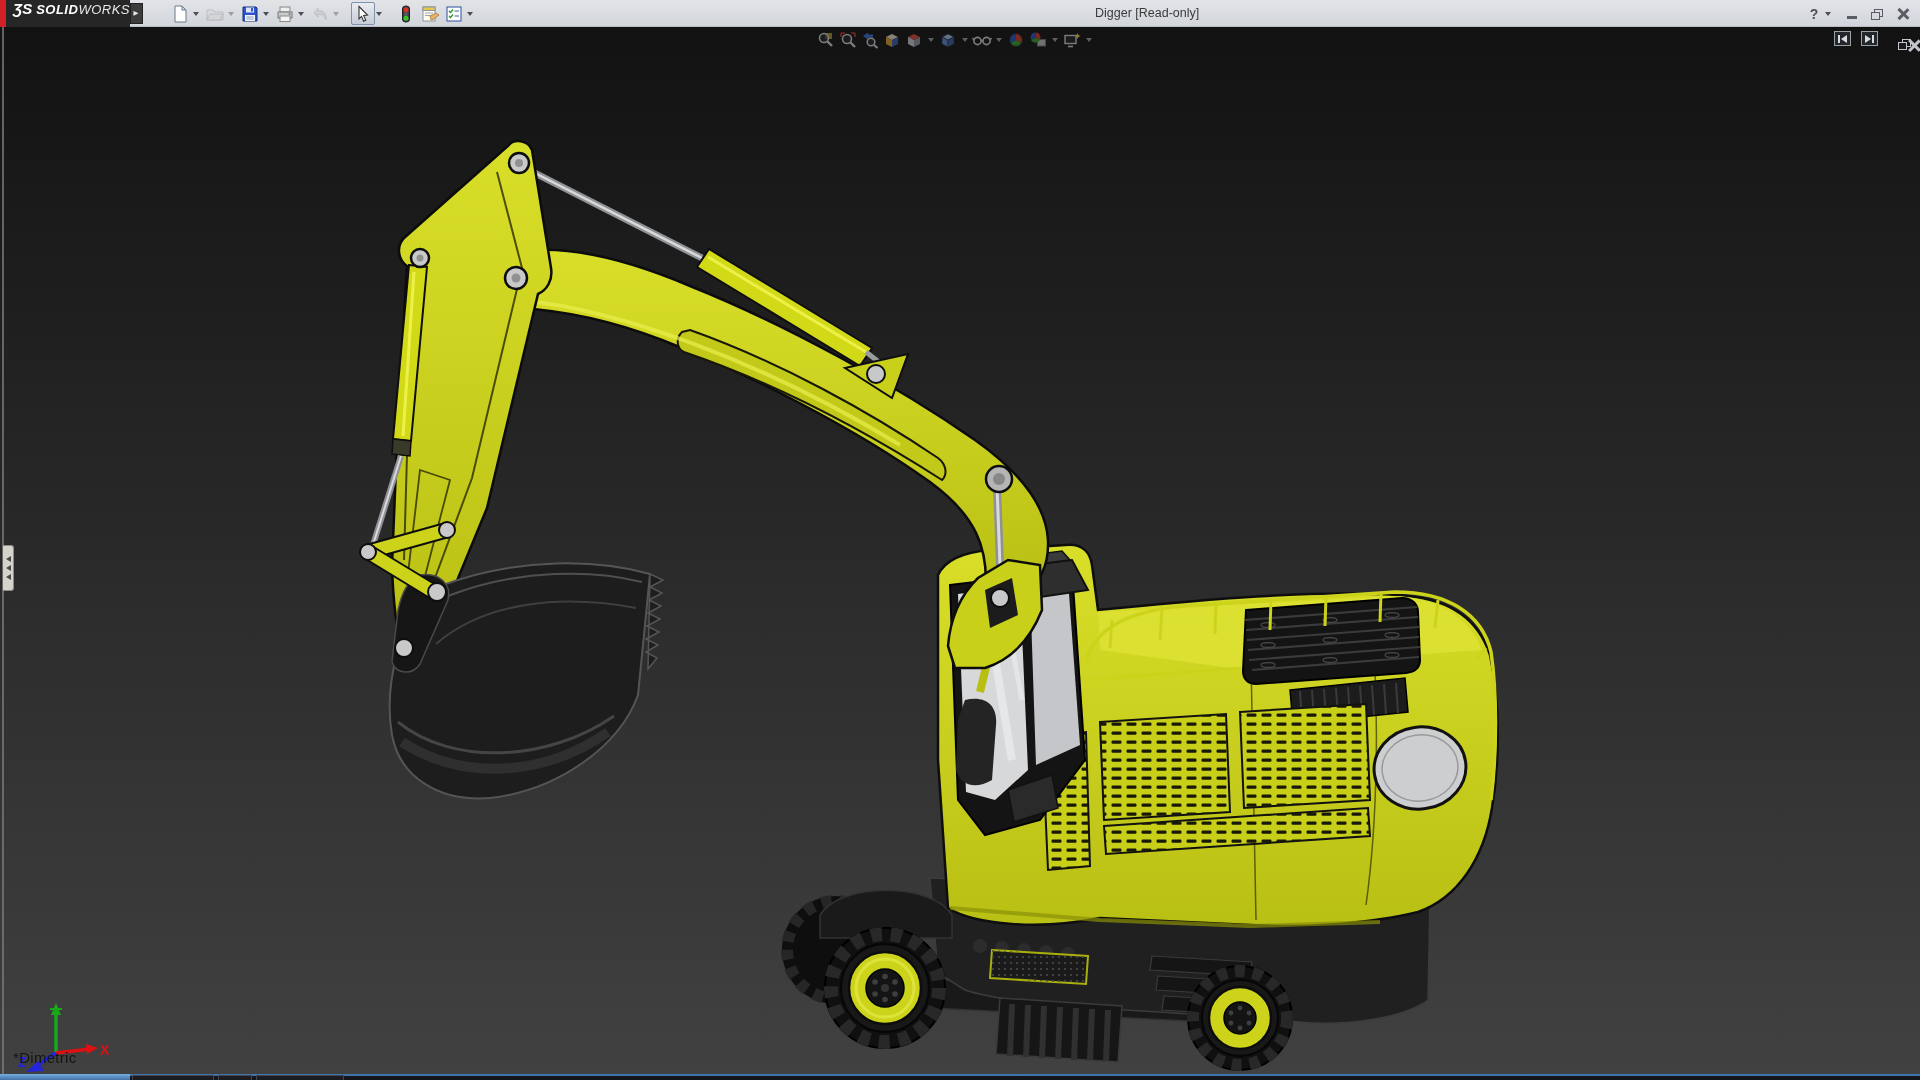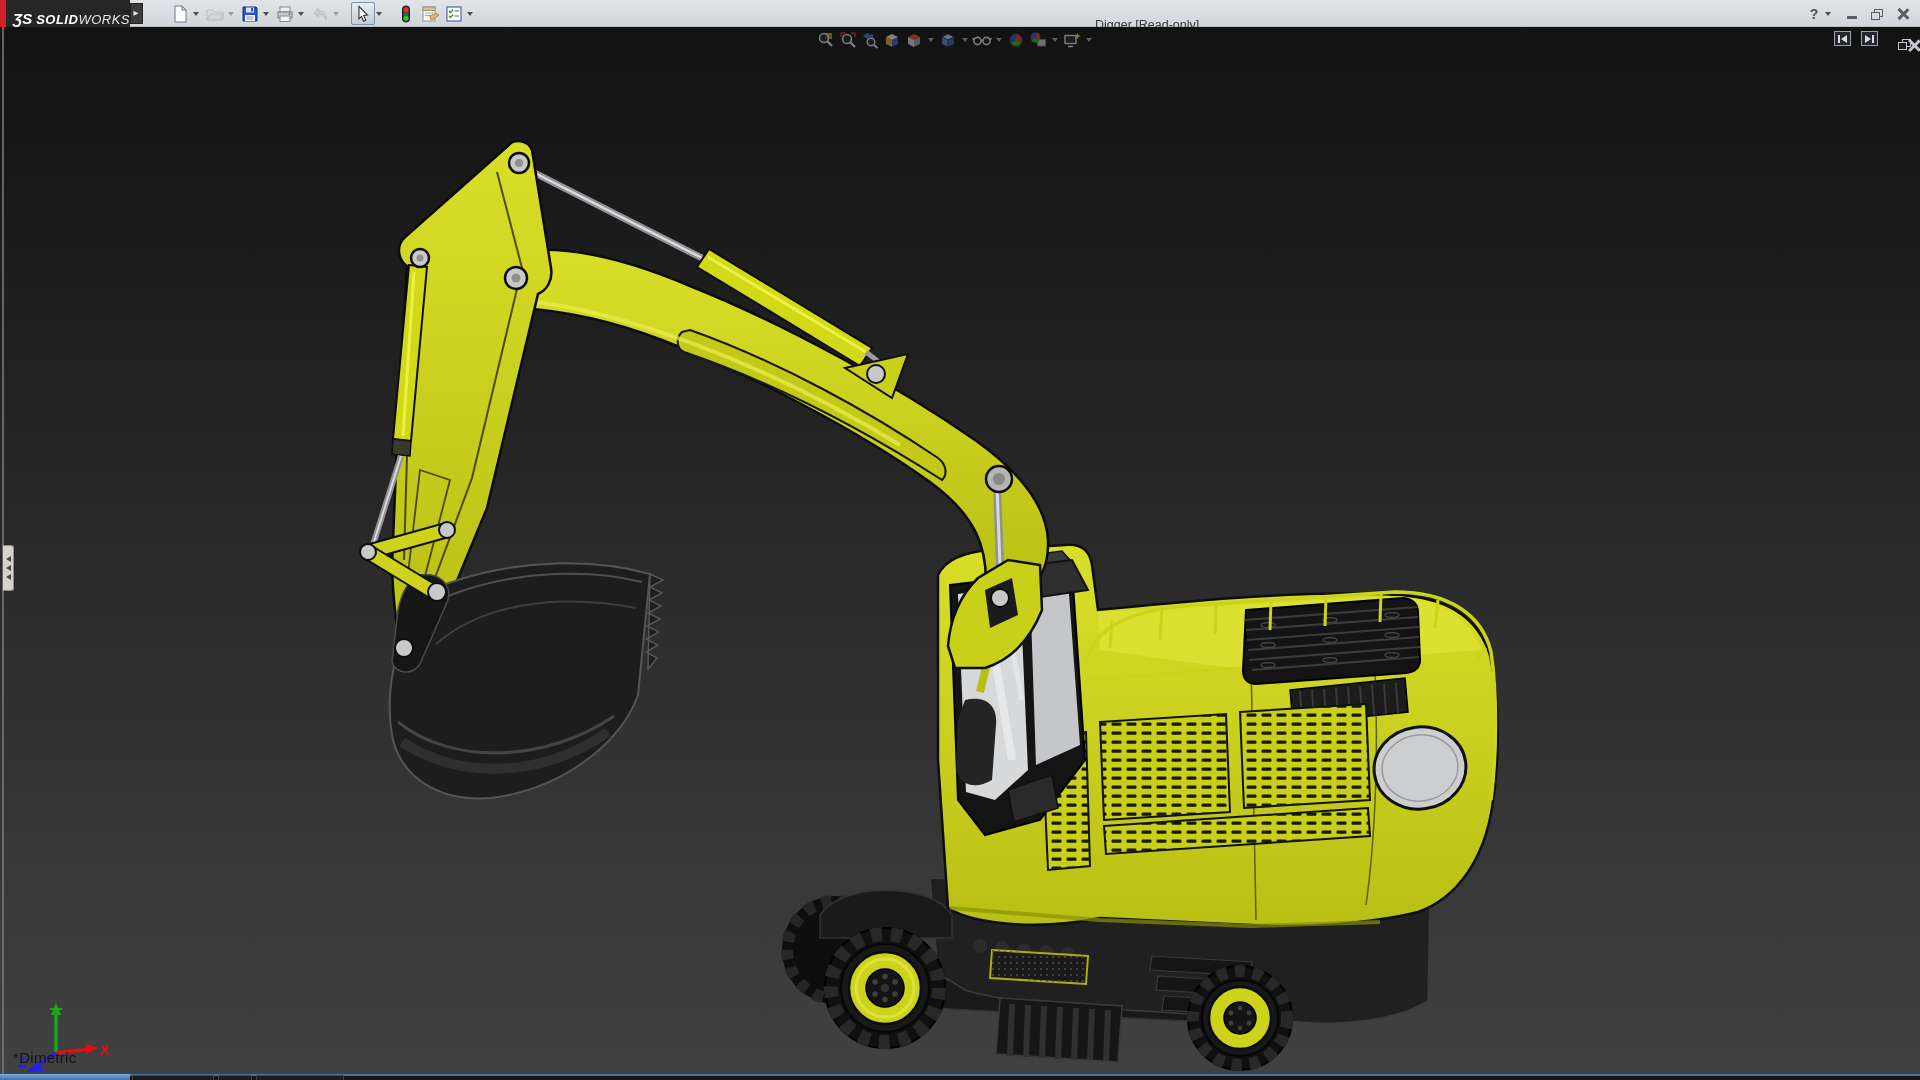--- a/index.html
+++ b/index.html
@@ -2,37 +2,37 @@
 <html style="--brand-red: #d22027; --bg-top: #121212; --bg-bottom: #414141; --model-yellow: #ccd31a; --model-yellow-dark: #a9b00e; --model-yellow-light: #e9ee4e; --glass: #d7d8da; --dark-part: #1c1c1c; --rod-silver: #a9abae; --taskbar-blue: #3f74ad; --triad-x: #e01010; --triad-y: #18a818; --triad-z: #2424d8;"><head>
 <meta charset="utf-8">
 <style>
   * { margin:0; padding:0; box-sizing:border-box; }
   html,body { width:1920px; height:1080px; overflow:hidden; font-family:"Liberation Sans", sans-serif; background:#000; }
   #app { position:relative; width:1920px; height:1080px; }
 
   
   #titlebar { position:absolute; left:0; top:0; width:1920px; height:27px;
     background:linear-gradient(#e2e4e8, #d2d5da); border-bottom:1px solid #b9bcc2; }
-  #brand { position:absolute; left:0; top:0; width:130px; height:27px; background:#262626; display:flex; align-items:flex-end; }
+  #brand { position:absolute; left:0; top:0; width:130px; height:27px; background:#262626; display:flex; align-items:flex-start; }
   #brand-red { width:6px; height:27px; background:var(--brand-red,#d22027); }
   #brand-text { color:#fff; font-size:13px; margin-left:7px; white-space:nowrap; font-style:italic; }
   #brand-glyph { font-weight:bold; font-size:15px; margin-right:4px; }
   .brand-bold { font-weight:bold; letter-spacing:.5px; }
   .brand-light { font-weight:normal; color:#e8e8e8; letter-spacing:.5px; }
   #menu-flyout { position:absolute; left:130px; top:3px; width:13px; height:21px; background:#3c3c3c; border:1px solid #222;
     color:#e8e8e8; font-size:8px; display:flex; align-items:center; justify-content:center; }
 
   #std-toolbar { position:absolute; left:160px; top:0; height:27px; display:flex; align-items:center; }
   .tool { width:24px; height:23px; display:flex; align-items:center; justify-content:center; border:1px solid transparent; }
   .tool.pressed { background:linear-gradient(#e9ecf1,#c6ccd6); border:1px solid #7f92ab; border-radius:2px; }
   .tool.disabled { opacity:.45; }
   .dd { width:0; height:0; border-left:3.5px solid transparent; border-right:3.5px solid transparent; border-top:4px solid #4a4e55; margin:0 4px 0 1px; }
   .gap { width:8px; }
 
-  #doc-title { position:absolute; left:1095px; top:6px; font-size:12.5px; color:#3a3a3a;margin-top:12px; }
+  #doc-title { position:absolute; left:1095px; top:6px; font-size:12.5px; color:#3a3a3a; }
 
   #win-controls { position:absolute; right:10px; top:3px; height:21px; display:flex; align-items:center; gap:9px; }
   .wc { display:flex; align-items:center; justify-content:center; width:16px; height:16px; color:#555; }
   .glyph-min { width:10px; height:3px; background:#5a5e64; margin-top:8px; }
   .glyph-restore { position:relative; width:12px; height:10px; }
   .glyph-restore i { position:absolute; border:1.5px solid #5a5e64; width:9px; height:8px; display:block; }
   .glyph-restore i:first-child { left:3px; top:0; }
   .glyph-restore i:last-child  { left:0; top:3px; background:#d6d9de; }
   .glyph-close { position:relative; width:11px; height:11px; }
   .glyph-close:before, .glyph-close:after { content:""; position:absolute; left:5px; top:-1px; width:2.5px; height:14px; background:#5a5e64; }

